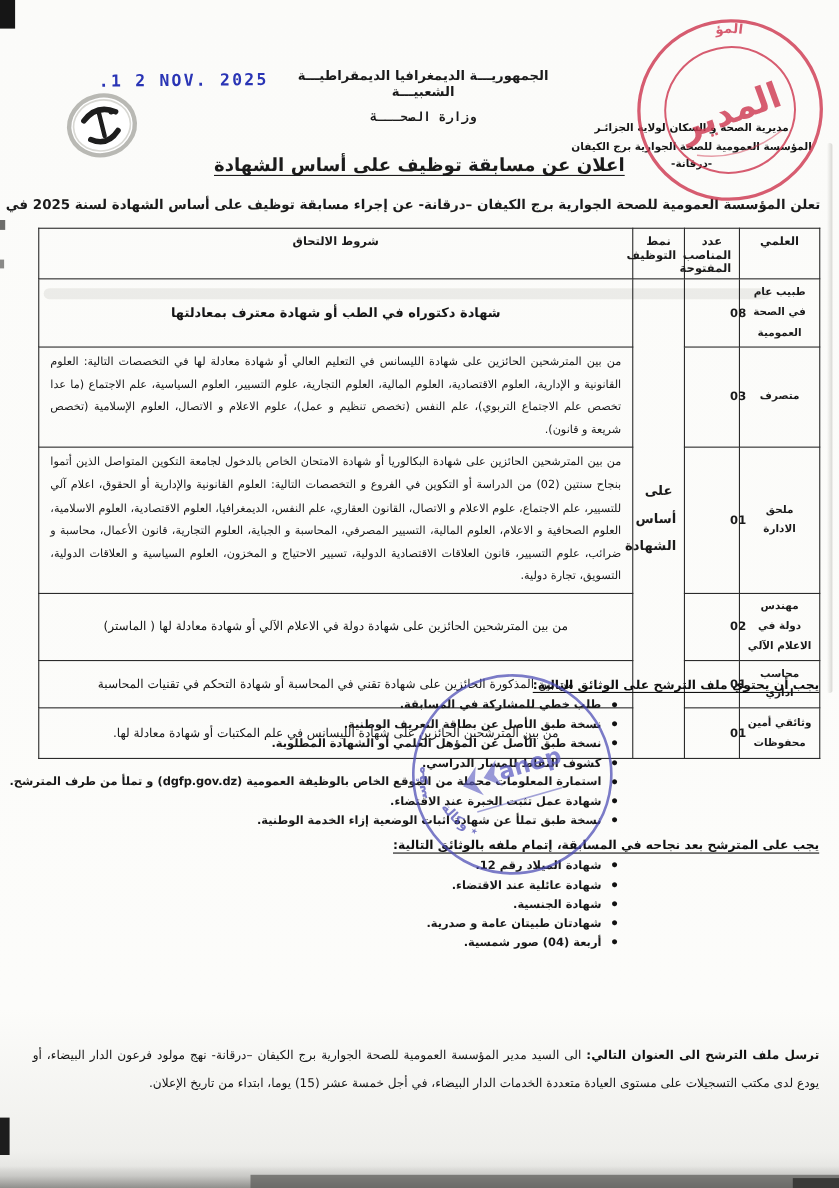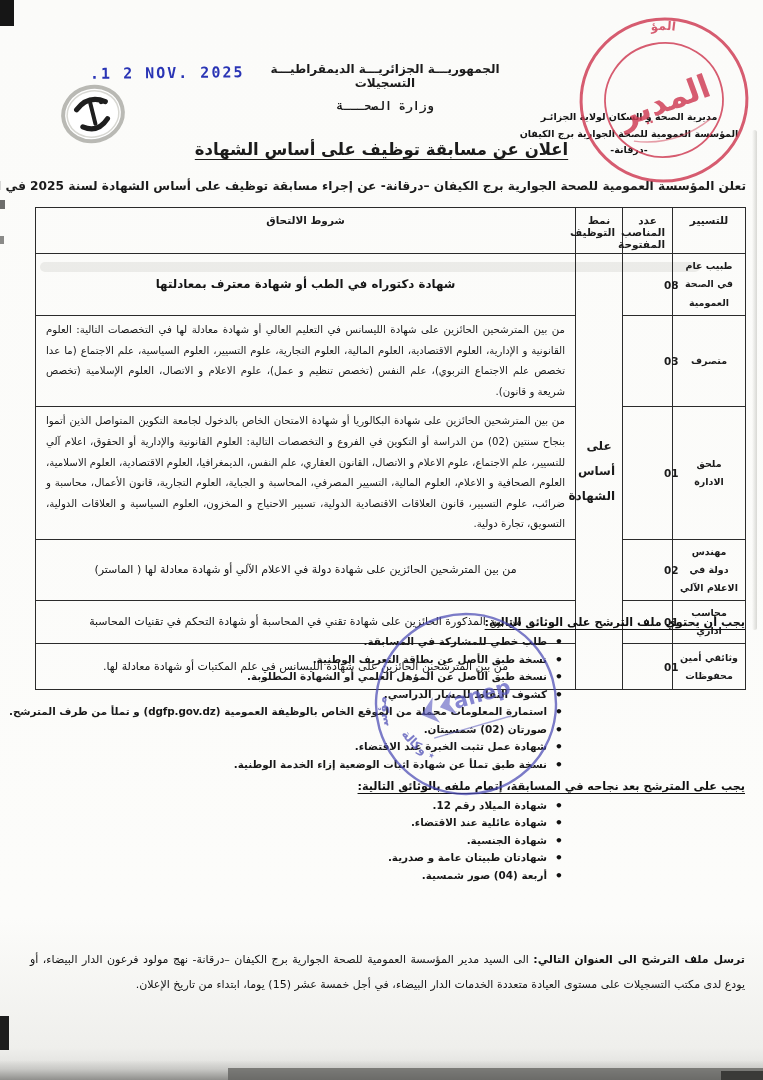--- a/index.html
+++ b/index.html
@@ -115,21 +115,21 @@
   <div class="art edge-tick1"></div>
   <div class="art edge-tick2"></div>
   <div class="art left-mark"></div>
   <div class="art right-curl"></div>
   <div class="art smudge"></div>
   <div class="art bottom-band"></div>
   <div class="art bottom-dark"></div>
   <div class="art bottom-corner"></div>
 
   <div class="gov-header">
-    <div class="l1">الجمهوريـــة الجزائريـــة الديمقراطيـــة التسجيلات</div>
+    <div class="l1">الجمهوريـــة الديمغرافيا الديمقراطيـــة الشعبيـــة</div>
     <div class="l2">وزارة الصحـــة</div>
   </div>
 
   <div class="date-stamp">.1 2 NOV. 2025</div>
 
   <svg class="emblem" viewBox="0 0 66 60">
     <ellipse cx="33" cy="30" rx="30" ry="27" fill="#ffffff" stroke="#b9b9b4" stroke-width="4"></ellipse>
     <ellipse cx="33" cy="30" rx="26" ry="23" fill="none" stroke="#d8d8d3" stroke-width="1.5"></ellipse>
     <path d="M18 22 q15 -12 30 -1" fill="none" stroke="#1e1e1e" stroke-width="5" stroke-linecap="round"></path>
     <path d="M33 16 L33 40" fill="none" stroke="#1e1e1e" stroke-width="4" stroke-linecap="round"></path>
@@ -158,21 +158,21 @@
 
   <table class="jobs-table">
     <colgroup>
       <col class="col-rank">
         <col class="col-count">
         <col class="col-mode">
         <col>
     </colgroup>
     <thead>
       <tr>
-        <th>للتسيير</th>
+        <th>العلمي</th>
         <th>عدد المناصب المفتوحة</th>
         <th>نمط التوظيف</th>
         <th>شروط الالتحاق</th>
       </tr>
     </thead>
     <tbody>
       <tr class="r1">
         <td class="rank">طبيب عام في الصحة العمومية</td>
         <td class="count">08</td>
         <td class="mode" rowspan="6">على أساس الشهادة</td>
@@ -207,21 +207,20 @@
   </table>
 
   <div class="docs">
     <div class="sec-head">يجب أن يحتوي ملف الترشح على الوثائق التالية:</div>
     <ul class="doc-list">
       <li>طلب خطي للمشاركة في المسابقة.</li>
       <li>نسخة طبق الأصل عن بطاقة التعريف الوطنية.</li>
       <li>نسخة طبق الأصل عن المؤهل العلمي أو الشهادة المطلوبة.</li>
       <li>كشوف النقاط للمسار الدراسي.</li>
       <li>استمارة المعلومات محملة من الموقع الخاص بالوظيفة العمومية (dgfp.gov.dz) و تملأ من طرف المترشح.</li>
-      <li>صورتان (02) شمسيتان.</li>
       <li>شهادة عمل تثبت الخبرة عند الاقتضاء.</li>
       <li>نسخة طبق تملأ عن شهادة اثبات الوضعية إزاء الخدمة الوطنية.</li>
     </ul>
     <div class="sec-head">يجب على المترشح بعد نجاحه في المسابقة، إتمام ملفه بالوثائق التالية:</div>
     <ul class="doc-list">
       <li>شهادة الميلاد رقم 12.</li>
       <li>شهادة عائلية عند الاقتضاء.</li>
       <li>شهادة الجنسية.</li>
       <li>شهادتان طبيتان عامة و صدرية.</li>
       <li>أربعة (04) صور شمسية.</li>

